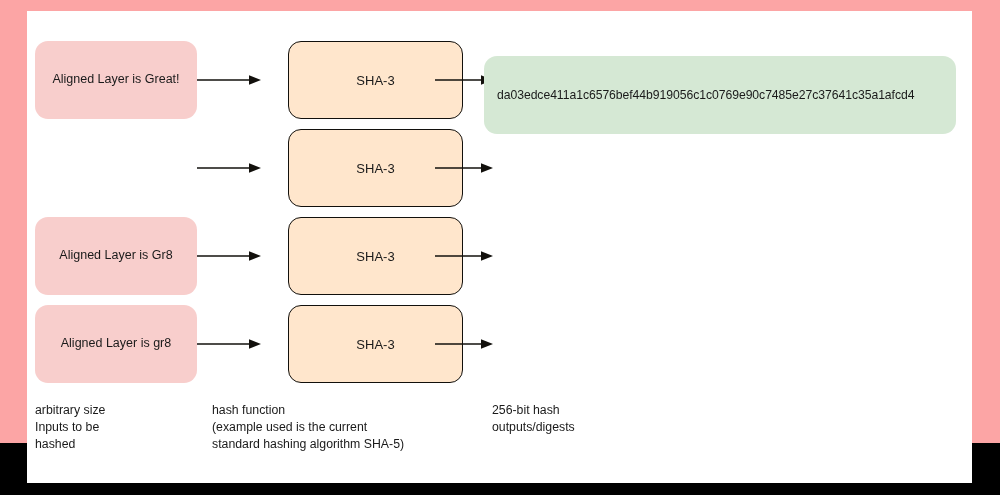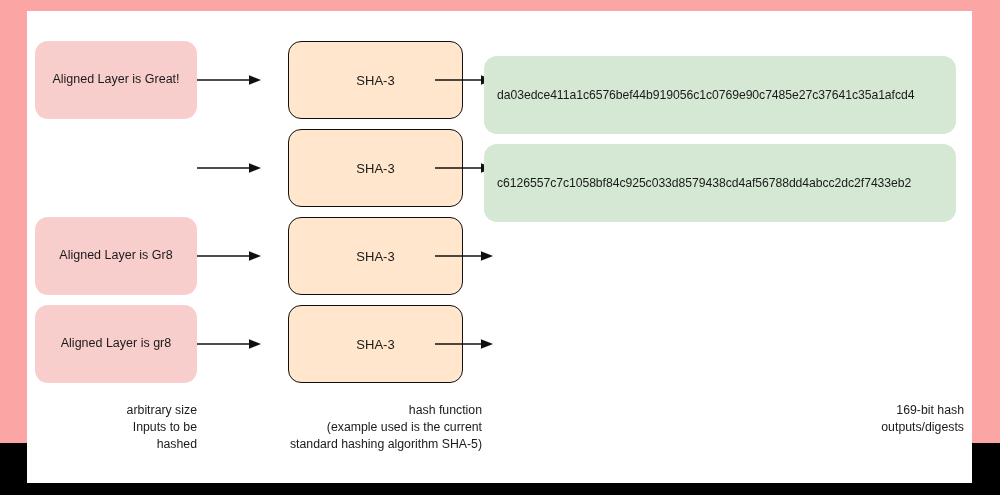--- a/index.html
+++ b/index.html
@@ -116,21 +116,21 @@
   }
   .arrow svg { display: block; }
   .arrow-in  { left: 170px; width: 64px; }
   .arrow-out { left: 408px; width: 58px; }
 
   
   .caption {
     position: absolute;
     font-size: 12.3px;
     color: #1a1a1a;
-    text-align: right;
+    text-align: left;
     line-height: 1.38;
     white-space: pre-line;
   }
   #caption-inputs  { left: 8px;   top: 391px; width: 162px; }
   #caption-hash    { left: 185px; top: 391px; width: 270px; }
   #caption-outputs { left: 465px; top: 391px; width: 472px; }
 </style>
 </head>
 <body>
 
@@ -170,23 +170,20 @@
       </div>
       <div class="hash-box">
         <span class="label">SHA-3</span>
       </div>
       <div class="arrow arrow-out">
         <svg width="58" height="12" viewBox="0 0 58 12">
           <line x1="0" y1="6" x2="49" y2="6" stroke="#12100c" stroke-width="1.7"></line>
           <polygon points="46,1.2 58,6 46,10.8" fill="#12100c"></polygon>
         </svg>
       </div>
-      <div class="output-box">
-        <span class="label">c6126557c7c1058bf84c925c033d8579438cd4af56788dd4abcc2dc2f7433eb2</span>
-      </div>
     </div>
 
     <div class="row" style="top:206px">
       <div class="input-box">
         <span class="label">Aligned Layer is Gr8</span>
       </div>
       <div class="arrow arrow-in">
         <svg width="64" height="12" viewBox="0 0 64 12">
           <line x1="0" y1="6" x2="55" y2="6" stroke="#12100c" stroke-width="1.7"></line>
           <polygon points="52,1.2 64,6 52,10.8" fill="#12100c"></polygon>
@@ -223,17 +220,17 @@
         </svg>
       </div>
     </div>
 
     <div class="caption" id="caption-inputs">arbitrary size
 Inputs to be
 hashed</div>
     <div class="caption" id="caption-hash">hash function
 (example used is the current
 standard hashing algorithm SHA-5)</div>
-    <div class="caption" id="caption-outputs">169-bit hash
+    <div class="caption" id="caption-outputs">256-bit hash
 outputs/digests</div>
 
   </div>
 </div>
 
 </body></html>

